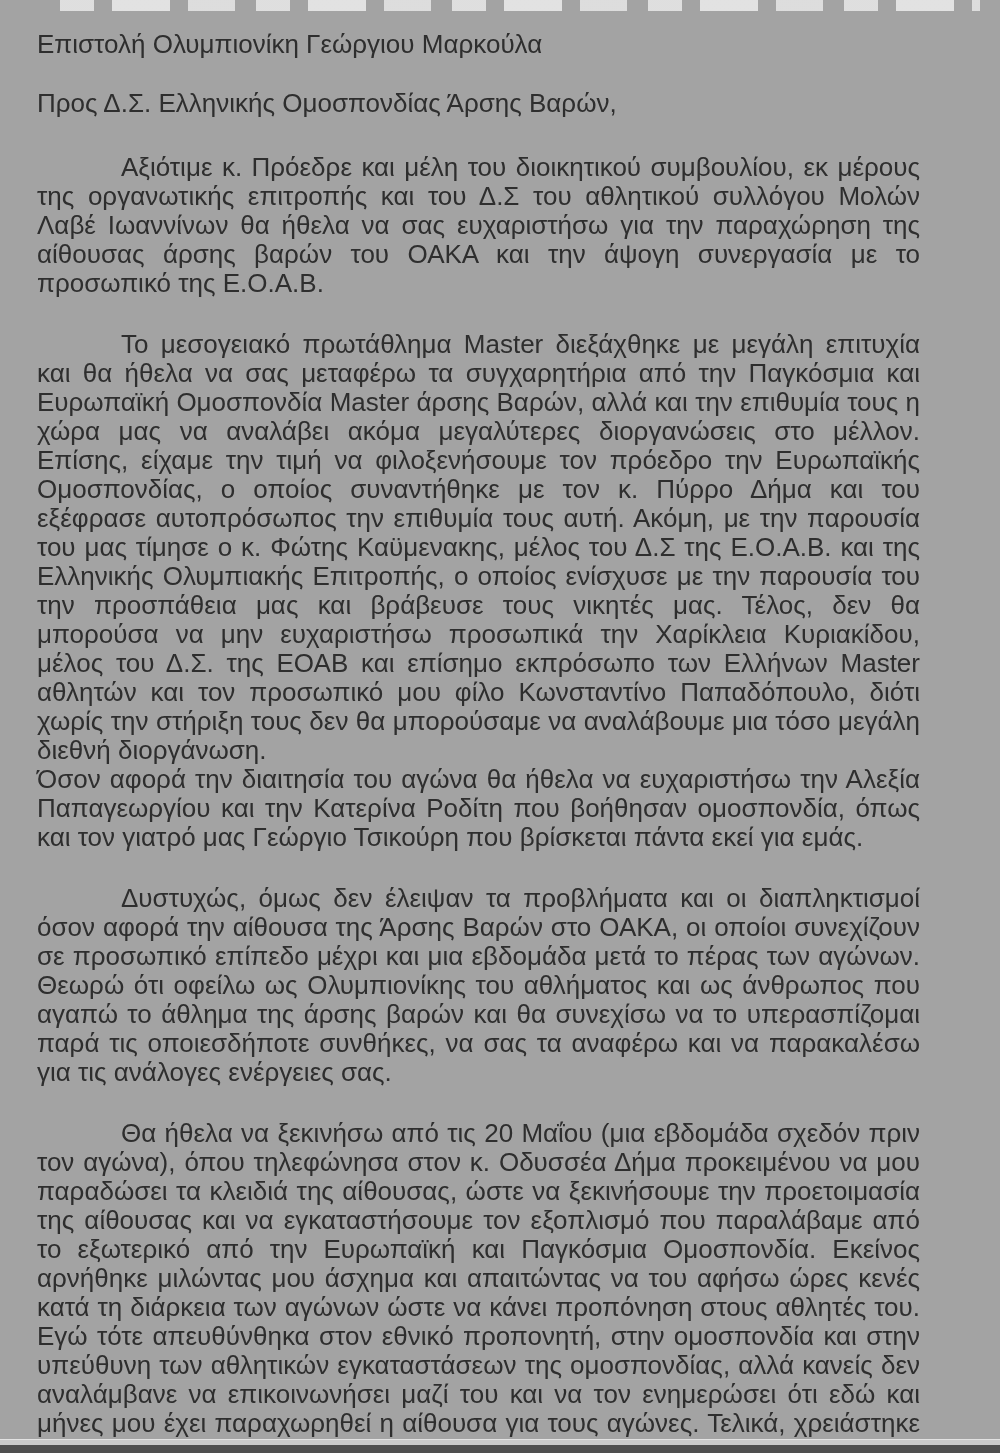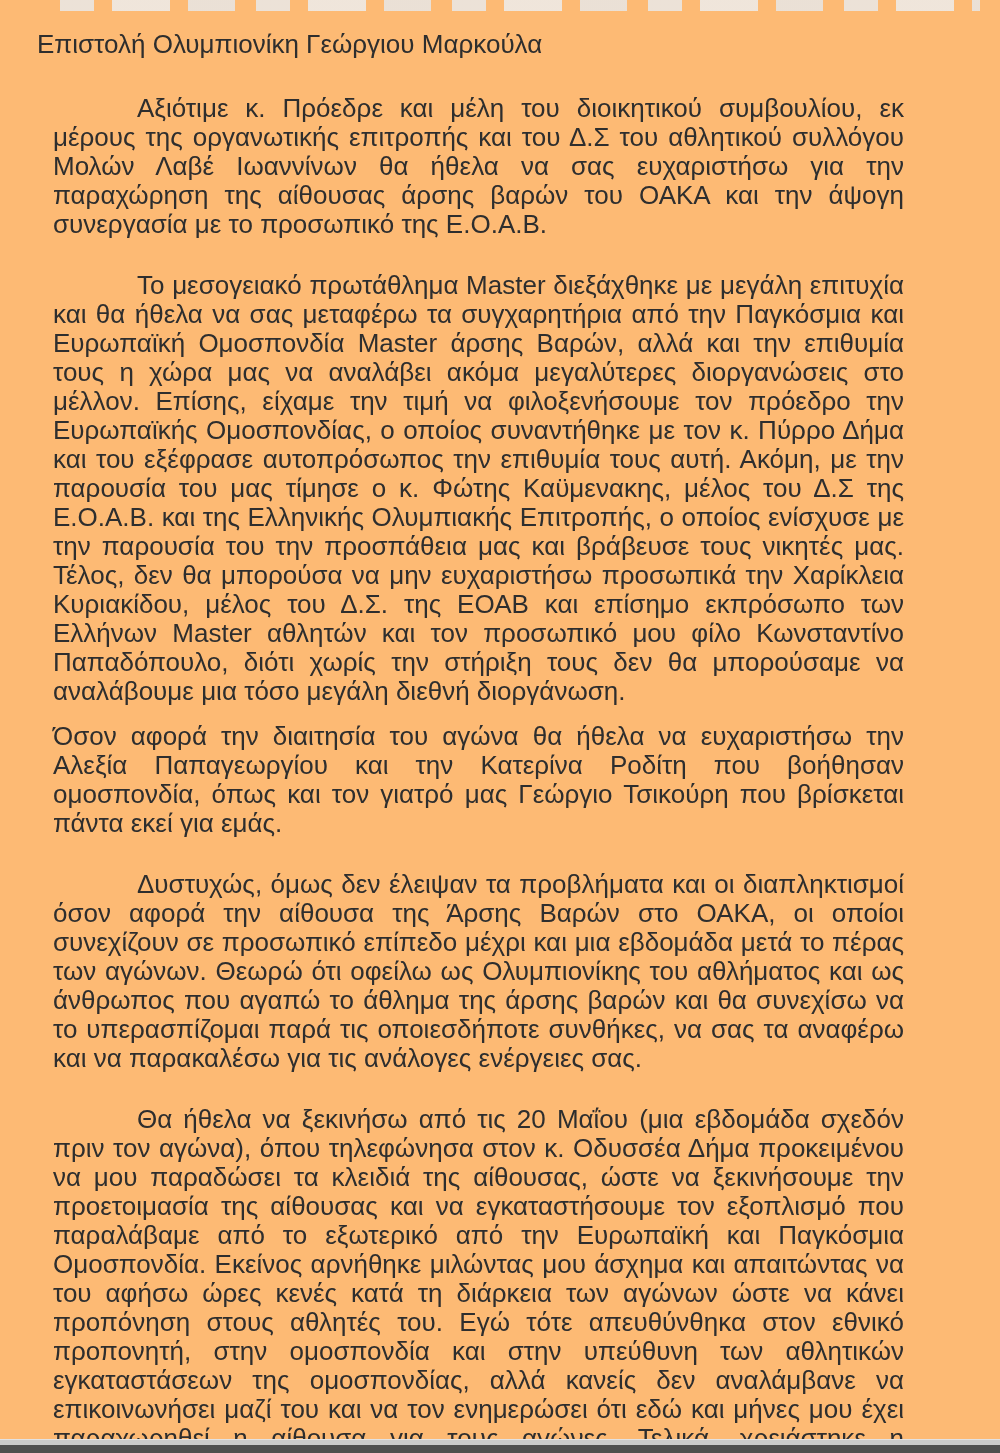--- a/index.html
+++ b/index.html
@@ -1,20 +1,20 @@
 <!DOCTYPE html>
 <html lang="el"><head>
 <meta charset="utf-8">
 <style>
   html, body { margin: 0; padding: 0; background: #ffffff; }
   .screen {
     position: relative;
     width: 1000px;
     height: 1453px;
-    background: #fdba74;
+    background: #a3a3a3;
     overflow: hidden;
     font-family: "Liberation Sans", sans-serif;
   }
   
   .top-remnant {
     position: absolute;
     top: 0; left: 60px; right: 20px;
     height: 11px;
     background: repeating-linear-gradient(90deg,
       #e9e9e9 0 34px, transparent 34px 52px,
@@ -29,21 +29,21 @@
     top: 30px;
     color: #2e2e2e;
     font-size: 26px;
     line-height: 29px;
     filter: blur(0.25px);
   }
   .title-line { margin: 0; text-align: left; white-space: nowrap; }
   .date-line  { margin: 3px 0 0 0; text-align: right; }
   .recipient  { margin: 30px 0 0 0; text-align: left; white-space: nowrap; }
   p.para {
-    margin: 16px;
+    margin: 0;
     text-align: justify;
     text-justify: inter-word;
   }
   p.para.gap   { margin-top: 32px; }
   p.para.first-gap { margin-top: 35px; }
   p.para.indent { text-indent: 84px; }
   p.para.continuation { margin-top: 0; }
   
   .bottom-bar {
     position: absolute;
@@ -64,20 +64,21 @@
 <body>
 
 <div class="screen">
 
   <div class="top-remnant"></div>
 
   <div class="content">
     <p class="title-line">Επιστολή Ολυμπιονίκη Γεώργιου Μαρκούλα</p>
 
 
+    <p class="recipient">Προς Δ.Σ. Ελληνικής Ομοσπονδίας Άρσης Βαρών,</p>
 
     <div>
         <p class="para first-gap indent">Αξιότιμε κ. Πρόεδρε και μέλη του διοικητικού συμβουλίου, εκ μέρους της οργανωτικής επιτροπής και του Δ.Σ του αθλητικού συλλόγου Μολών Λαβέ Ιωαννίνων θα ήθελα να σας ευχαριστήσω για την παραχώρηση της αίθουσας άρσης βαρών του ΟΑΚΑ και την άψογη συνεργασία με το προσωπικό της Ε.Ο.Α.Β.</p>
         <p class="para gap indent">Το μεσογειακό πρωτάθλημα Master διεξάχθηκε με μεγάλη επιτυχία και θα ήθελα να σας μεταφέρω τα συγχαρητήρια από την Παγκόσμια και Ευρωπαϊκή Ομοσπονδία Master άρσης Βαρών, αλλά και την επιθυμία τους η χώρα μας να αναλάβει ακόμα μεγαλύτερες διοργανώσεις στο μέλλον. Επίσης, είχαμε την τιμή να φιλοξενήσουμε τον πρόεδρο την Ευρωπαϊκής Ομοσπονδίας, ο οποίος συναντήθηκε με τον κ. Πύρρο Δήμα και του εξέφρασε αυτοπρόσωπος την επιθυμία τους αυτή. Ακόμη, με την παρουσία του μας τίμησε ο κ. Φώτης Καϋμενακης, μέλος του Δ.Σ της Ε.Ο.Α.Β. και της Ελληνικής Ολυμπιακής Επιτροπής, ο οποίος ενίσχυσε με την παρουσία του την προσπάθεια μας και βράβευσε τους νικητές μας. Τέλος, δεν θα μπορούσα να μην ευχαριστήσω προσωπικά την Χαρίκλεια Κυριακίδου, μέλος του Δ.Σ. της ΕΟΑΒ και επίσημο εκπρόσωπο των Ελλήνων Master αθλητών και τον προσωπικό μου φίλο Κωνσταντίνο Παπαδόπουλο, διότι χωρίς την στήριξη τους δεν θα μπορούσαμε να αναλάβουμε μια τόσο μεγάλη διεθνή διοργάνωση.</p>
         <p class="para continuation">Όσον αφορά την διαιτησία του αγώνα θα ήθελα να ευχαριστήσω την Αλεξία Παπαγεωργίου και την Κατερίνα Ροδίτη που βοήθησαν ομοσπονδία, όπως και τον γιατρό μας Γεώργιο Τσικούρη που βρίσκεται πάντα εκεί για εμάς.</p>
         <p class="para gap indent">Δυστυχώς, όμως δεν έλειψαν τα προβλήματα και οι διαπληκτισμοί όσον αφορά την αίθουσα της Άρσης Βαρών στο ΟΑΚΑ, οι οποίοι συνεχίζουν σε προσωπικό επίπεδο μέχρι και μια εβδομάδα μετά το πέρας των αγώνων. Θεωρώ ότι οφείλω ως Ολυμπιονίκης του αθλήματος και ως άνθρωπος που αγαπώ το άθλημα της άρσης βαρών και θα συνεχίσω να το υπερασπίζομαι παρά τις οποιεσδήποτε συνθήκες, να σας τα αναφέρω και να παρακαλέσω για τις ανάλογες ενέργειες σας.</p>
         <p class="para gap indent">Θα ήθελα να ξεκινήσω από τις 20 Μαΐου (μια εβδομάδα σχεδόν πριν τον αγώνα), όπου τηλεφώνησα στον κ. Οδυσσέα Δήμα προκειμένου να μου παραδώσει τα κλειδιά της αίθουσας, ώστε να ξεκινήσουμε την προετοιμασία της αίθουσας και να εγκαταστήσουμε τον εξοπλισμό που παραλάβαμε από το εξωτερικό από την Ευρωπαϊκή και Παγκόσμια Ομοσπονδία. Εκείνος αρνήθηκε μιλώντας μου άσχημα και απαιτώντας να του αφήσω ώρες κενές κατά τη διάρκεια των αγώνων ώστε να κάνει προπόνηση στους αθλητές του. Εγώ τότε απευθύνθηκα στον εθνικό προπονητή, στην ομοσπονδία και στην υπεύθυνη των αθλητικών εγκαταστάσεων της ομοσπονδίας, αλλά κανείς δεν αναλάμβανε να επικοινωνήσει μαζί του και να τον ενημερώσει ότι εδώ και μήνες μου έχει παραχωρηθεί η αίθουσα για τους αγώνες. Τελικά, χρειάστηκε η παρέμβαση του Γενικού Γραμματέα της</p>
       </div>
   </div>
 

